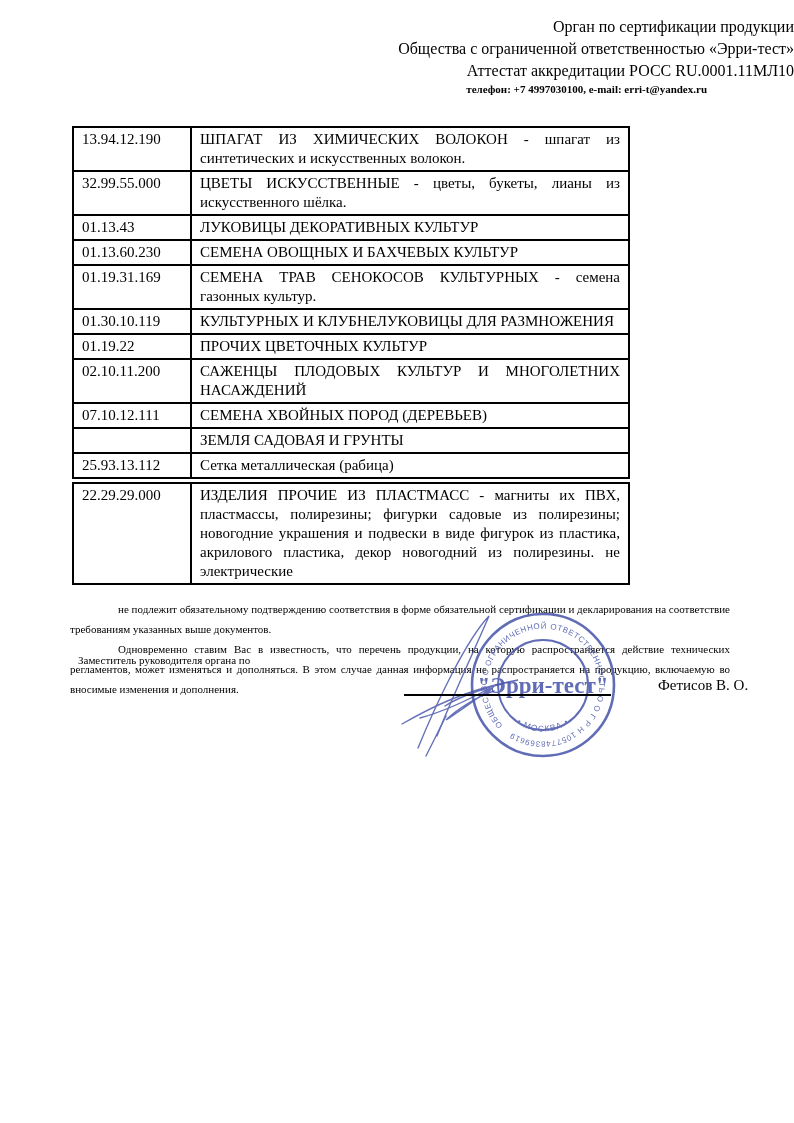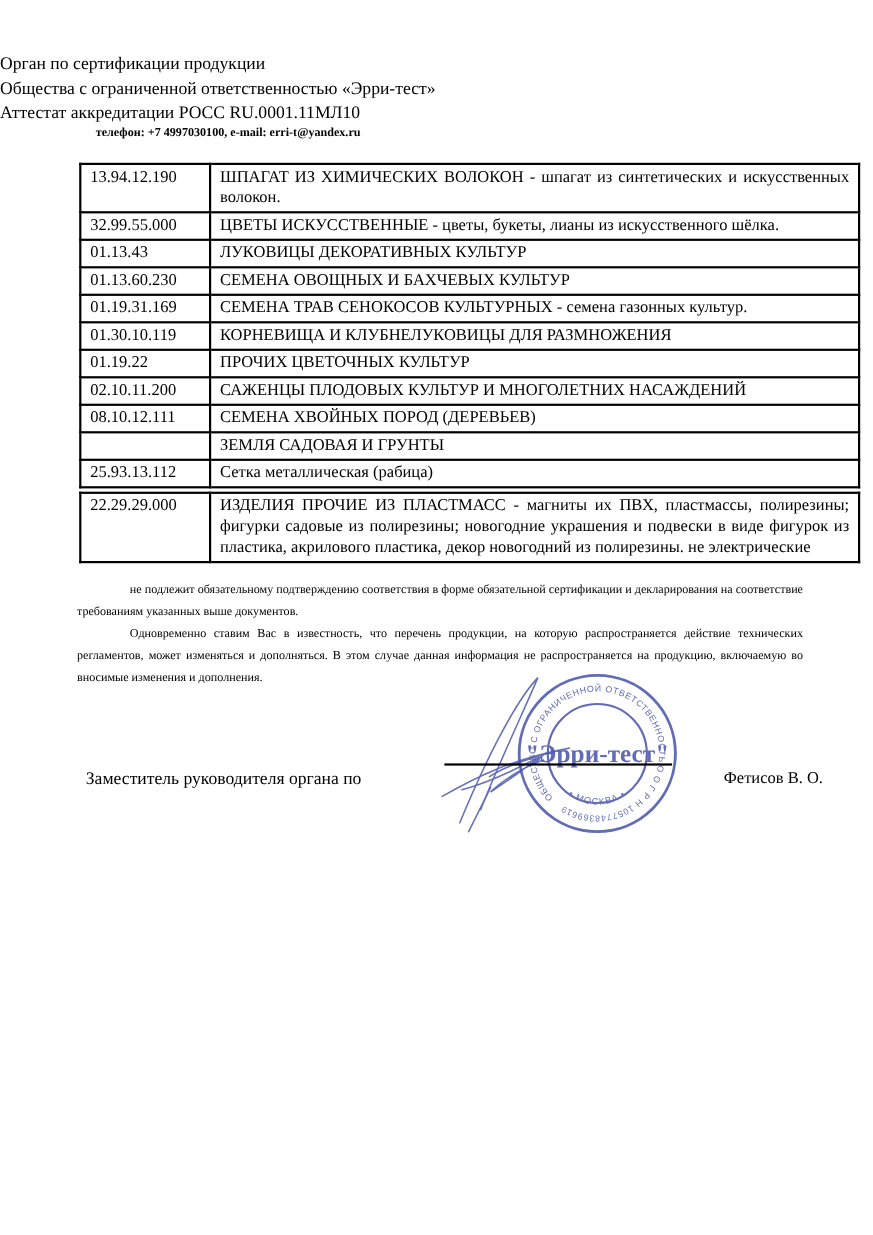--- a/index.html
+++ b/index.html
@@ -2,41 +2,41 @@
 <html><head>
 <meta charset="utf-8">
 <style>
   html,body{margin:0;padding:0;background:#888;}
   .page{
     width:794px;height:1123px;position:relative;background:#fff;
     margin:0 auto;overflow:hidden;color:#000;
     font-family:"Liberation Serif","DejaVu Serif",serif;
   }
   
-  .header{padding-top:48px;text-align:left;}
+  .header{padding-top:16px;text-align:right;}
   .h1{font-size:16px;line-height:22px;}
   .addr{font-size:11px;line-height:14px;font-weight:bold;max-width:620px;margin:0 auto;}
   
-  table.ptable{border-collapse:collapse;margin:20px 0 0 72px;width:710px;table-layout:fixed;}
+  table.ptable{border-collapse:collapse;margin:30px 0 0 72px;width:558px;table-layout:fixed;}
   table.ptable.last{margin-top:3px;}
   .ptable td{border:2px solid #000;padding:2px 8px;font-size:15px;line-height:19px;vertical-align:top;}
   .ptable td.code{width:100px;}
   .ptable td.desc{text-align:justify;}
   
   .para{
     margin:14px 64px 0 70px;font-size:11px;line-height:20px;
     text-align:justify;text-indent:48px;
   }
   .para + .para{margin-top:0;}
   
-  .sig-title{position:absolute;left:78px;top:646px;font-size:16px;line-height:29px;margin-top:48px;}
+  .sig-title{position:absolute;left:78px;top:646px;font-size:11px;line-height:29px;}
   .stamp{position:absolute;left:467px;top:609px;width:152px;height:152px;opacity:.88;}
   .handwriting{position:absolute;left:390px;top:596px;width:175px;height:170px;opacity:.85;}
   .sig-line{position:absolute;left:404px;top:694px;width:207px;height:2px;background:#000;z-index:5;}
-  .sig-name{position:absolute;left:658px;top:700px;font-size:15px;z-index:6;}
+  .sig-name{position:absolute;left:658px;top:677px;font-size:15px;z-index:6;}
   .stamp text{font-family:"Liberation Sans","DejaVu Sans",sans-serif;}
   .stamp .center-t{font-family:"Liberation Serif","DejaVu Serif",serif;}
 </style>
 </head>
 <body>
 
 <div class="page">
 
   <div class="header">
     <div class="h1">Орган по сертификации продукции</div>
@@ -62,32 +62,32 @@
         <tr>
           <td class="code">01.13.60.230</td>
           <td class="desc">СЕМЕНА ОВОЩНЫХ И БАХЧЕВЫХ КУЛЬТУР</td>
         </tr>
         <tr>
           <td class="code">01.19.31.169</td>
           <td class="desc">СЕМЕНА ТРАВ СЕНОКОСОВ КУЛЬТУРНЫХ - семена газонных культур.</td>
         </tr>
         <tr>
           <td class="code">01.30.10.119</td>
-          <td class="desc">КОРНЕВИЩА И КЛУБНЕЛУКОВИЦЫ ДЛЯ РАЗМНОЖЕНИЯ</td>
+          <td class="desc">КУЛЬТУРНЫХ И КЛУБНЕЛУКОВИЦЫ ДЛЯ РАЗМНОЖЕНИЯ</td>
         </tr>
         <tr>
           <td class="code">01.19.22</td>
           <td class="desc">ПРОЧИХ ЦВЕТОЧНЫХ КУЛЬТУР</td>
         </tr>
         <tr>
           <td class="code">02.10.11.200</td>
           <td class="desc">САЖЕНЦЫ ПЛОДОВЫХ КУЛЬТУР И МНОГОЛЕТНИХ НАСАЖДЕНИЙ</td>
         </tr>
         <tr>
-          <td class="code">08.10.12.111</td>
+          <td class="code">07.10.12.111</td>
           <td class="desc">СЕМЕНА ХВОЙНЫХ ПОРОД (ДЕРЕВЬЕВ)</td>
         </tr>
         <tr>
           <td class="code"></td>
           <td class="desc">ЗЕМЛЯ САДОВАЯ И ГРУНТЫ</td>
         </tr>
         <tr>
           <td class="code">25.93.13.112</td>
           <td class="desc">Сетка металлическая (рабица)</td>
         </tr>

